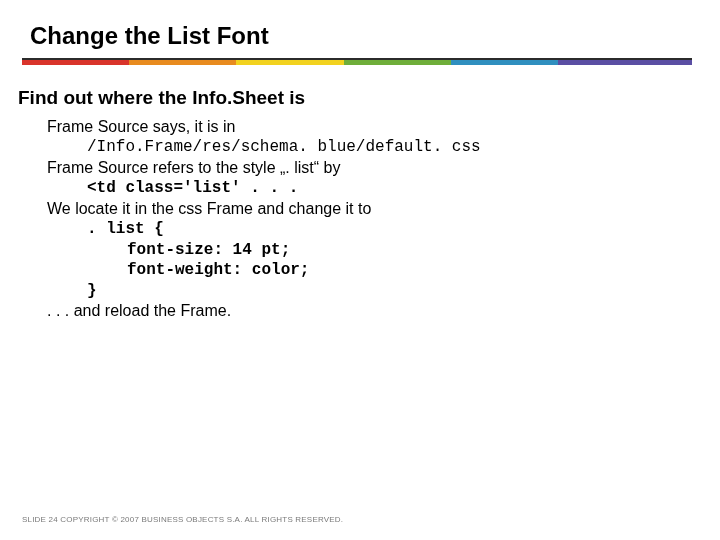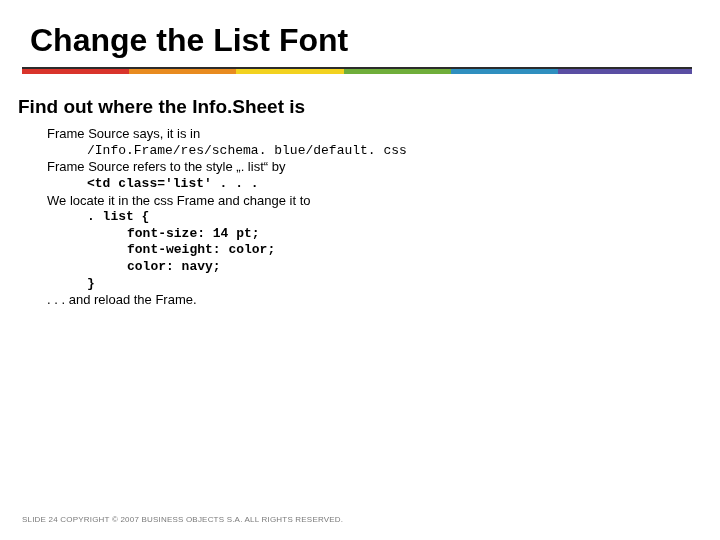--- a/index.html
+++ b/index.html
@@ -6,21 +6,21 @@
   body {
     width: 720px;
     height: 540px;
     background: #ffffff;
     font-family: Arial, Helvetica, sans-serif;
     color: #000;
     position: relative;
     overflow: hidden;
   }
   .slide-title {
-    font-size: 32px;
+    font-size: 24px;
     font-weight: bold;
     padding: 22px 0 8px 30px;
   }
   .underline-dark {
     height: 2px;
     background: #2b2b2b;
     margin: 0 28px 0 22px;
   }
   .rainbow {
     height: 5px;
@@ -33,21 +33,21 @@
       #2f8fbf 64%, #2f8fbf 80%,
       #5a4ea3 80%, #5a4ea3 100%);
   }
   .section-heading {
     font-size: 19px;
     font-weight: bold;
     padding: 22px 0 8px 18px;
   }
   .body {
     padding: 0 0 0 47px;
-    font-size: 13px;
+    font-size: 16px;
     line-height: 1.28;
   }
   .mono {
     font-family: "Courier New", Courier, monospace;
   }
   .ind1 { padding-left: 40px; }
   .bold { font-weight: bold; }
   .dot { font-family: Arial, Helvetica, sans-serif; }
   .footer {
     position: absolute;
@@ -72,21 +72,20 @@
   <div>Frame Source says, it is in</div>
   <div class="ind1 mono">/Info.Frame/res/schema. blue/default. css</div>
   <div>
     <span>Frame Source refers to the style „</span><span class="dot">. list</span><span>“ by</span>
   </div>
   <div class="ind1 mono"><span class="bold">&lt;td class='list' . . .</span></div>
   <div>We locate it in the css Frame and change it to</div>
   <div class="ind1 mono bold">. list {</div>
   <div class="ind1 mono bold" style="padding-left:80px">font-size: 14 pt;</div>
   <div class="ind1 mono bold" style="padding-left:80px">font-weight: color;</div>
-  <div class="ind1 mono bold" style="padding-left:80px">color: navy;</div>
   <div class="ind1 mono bold">}</div>
   <div>. . . and reload the Frame.</div>
 </div>
 
 <div class="footer">
   <span class="slideno">SLIDE 24</span>
   <span>COPYRIGHT © 2007 BUSINESS OBJECTS S.A.  ALL RIGHTS RESERVED.</span>
 </div>
 
 </body></html>

